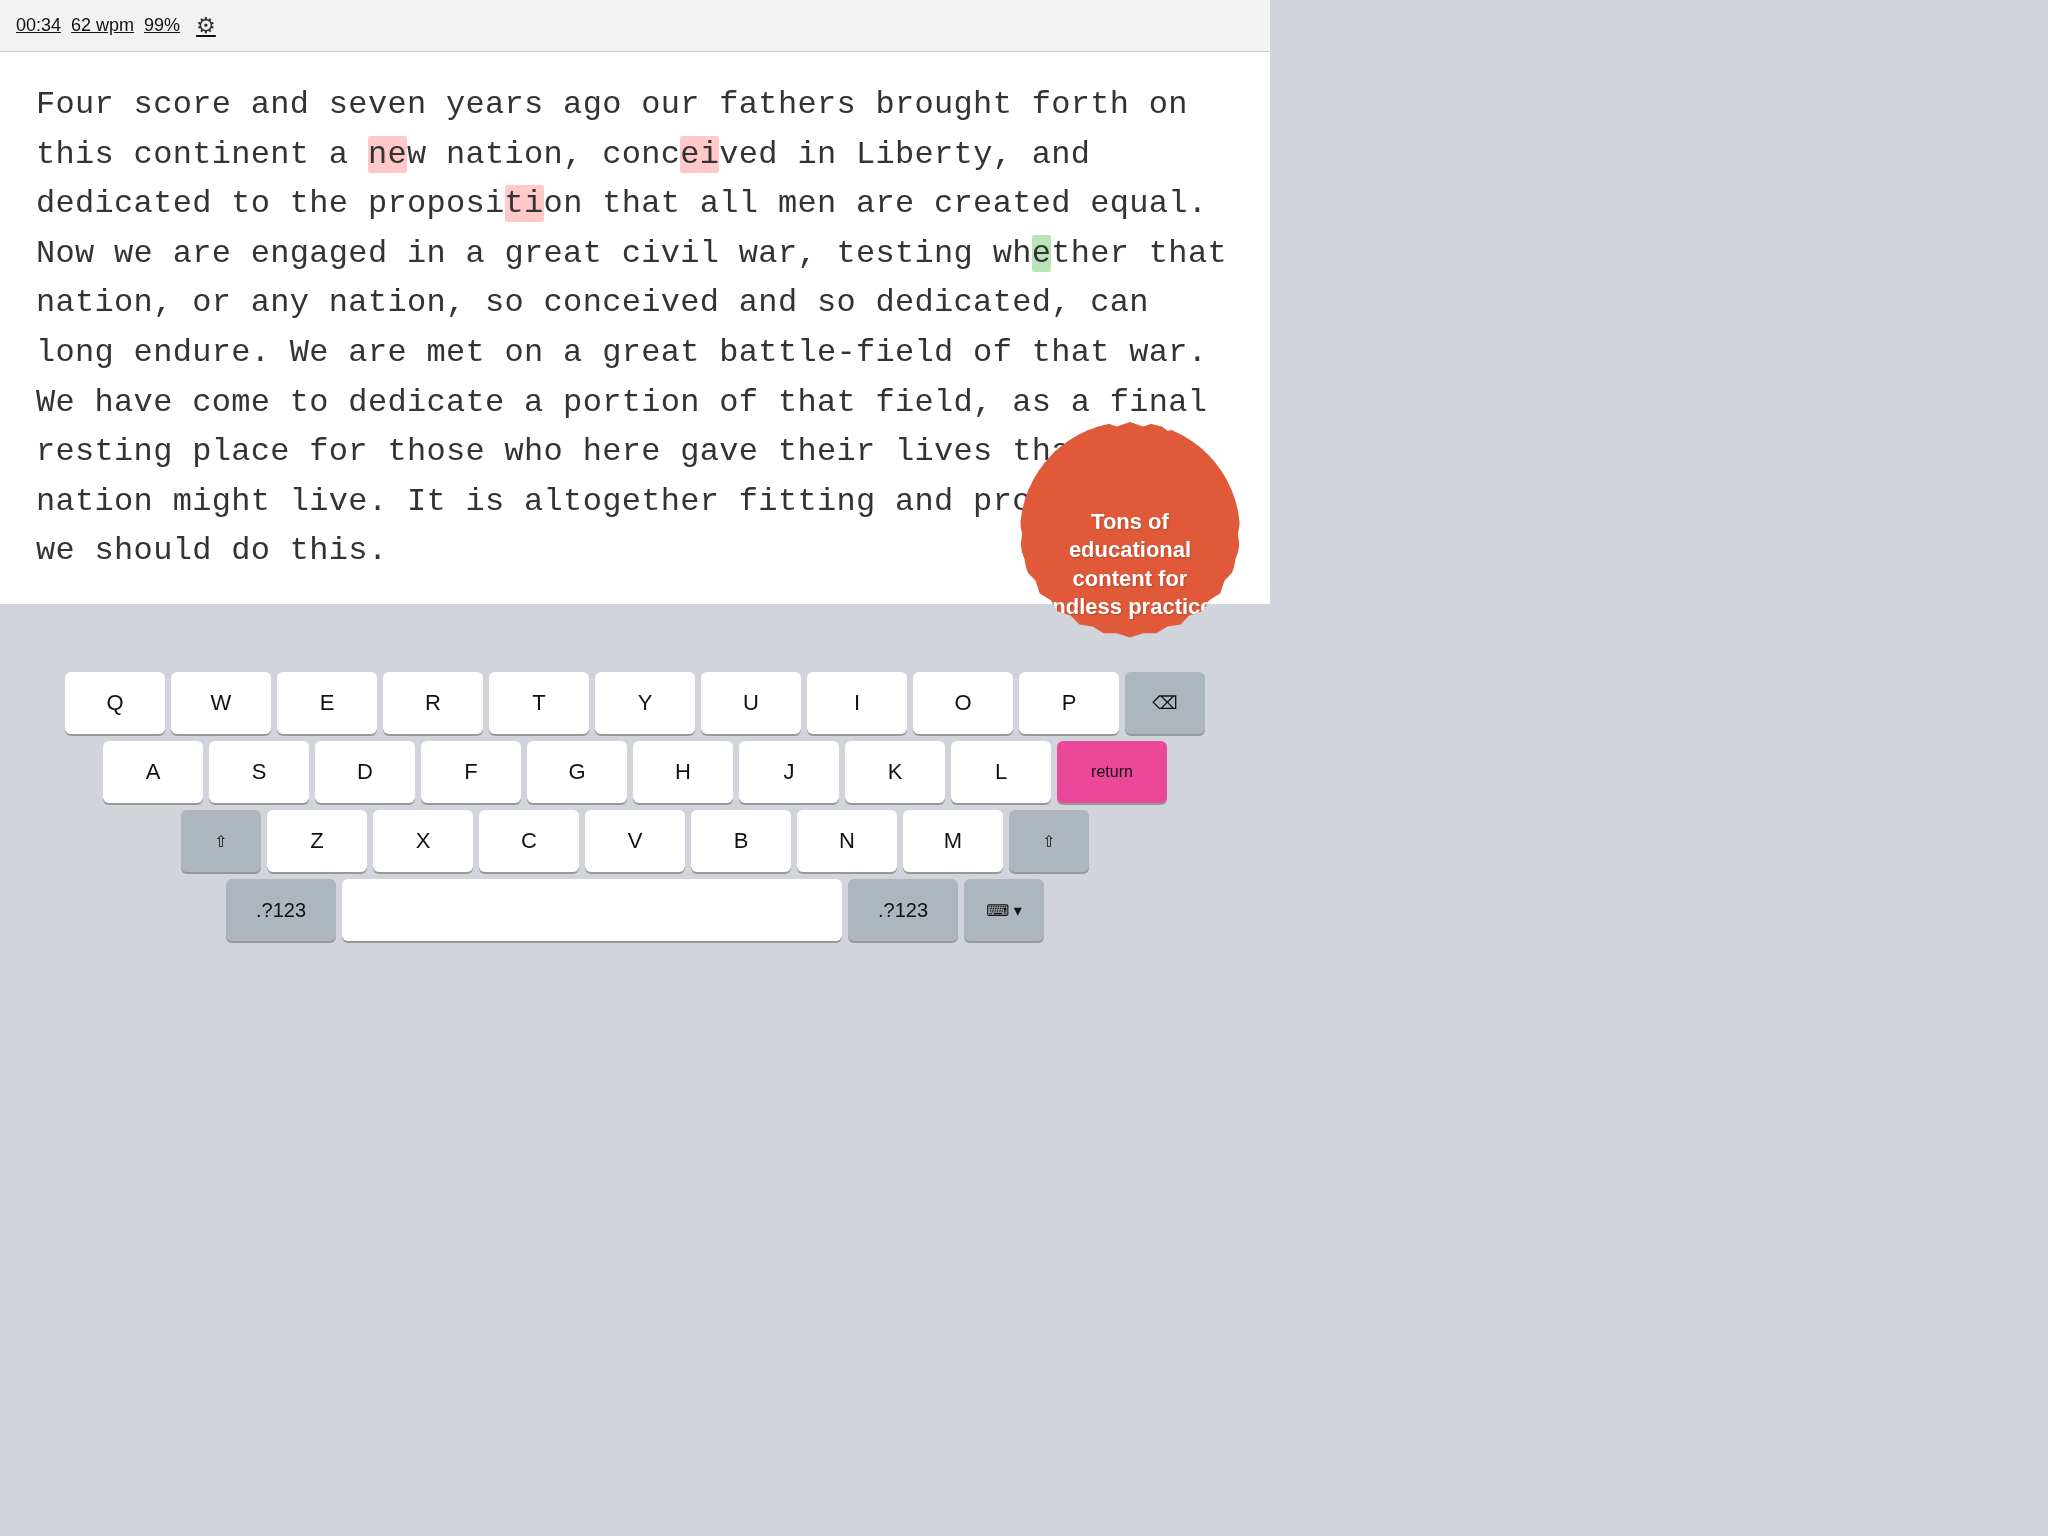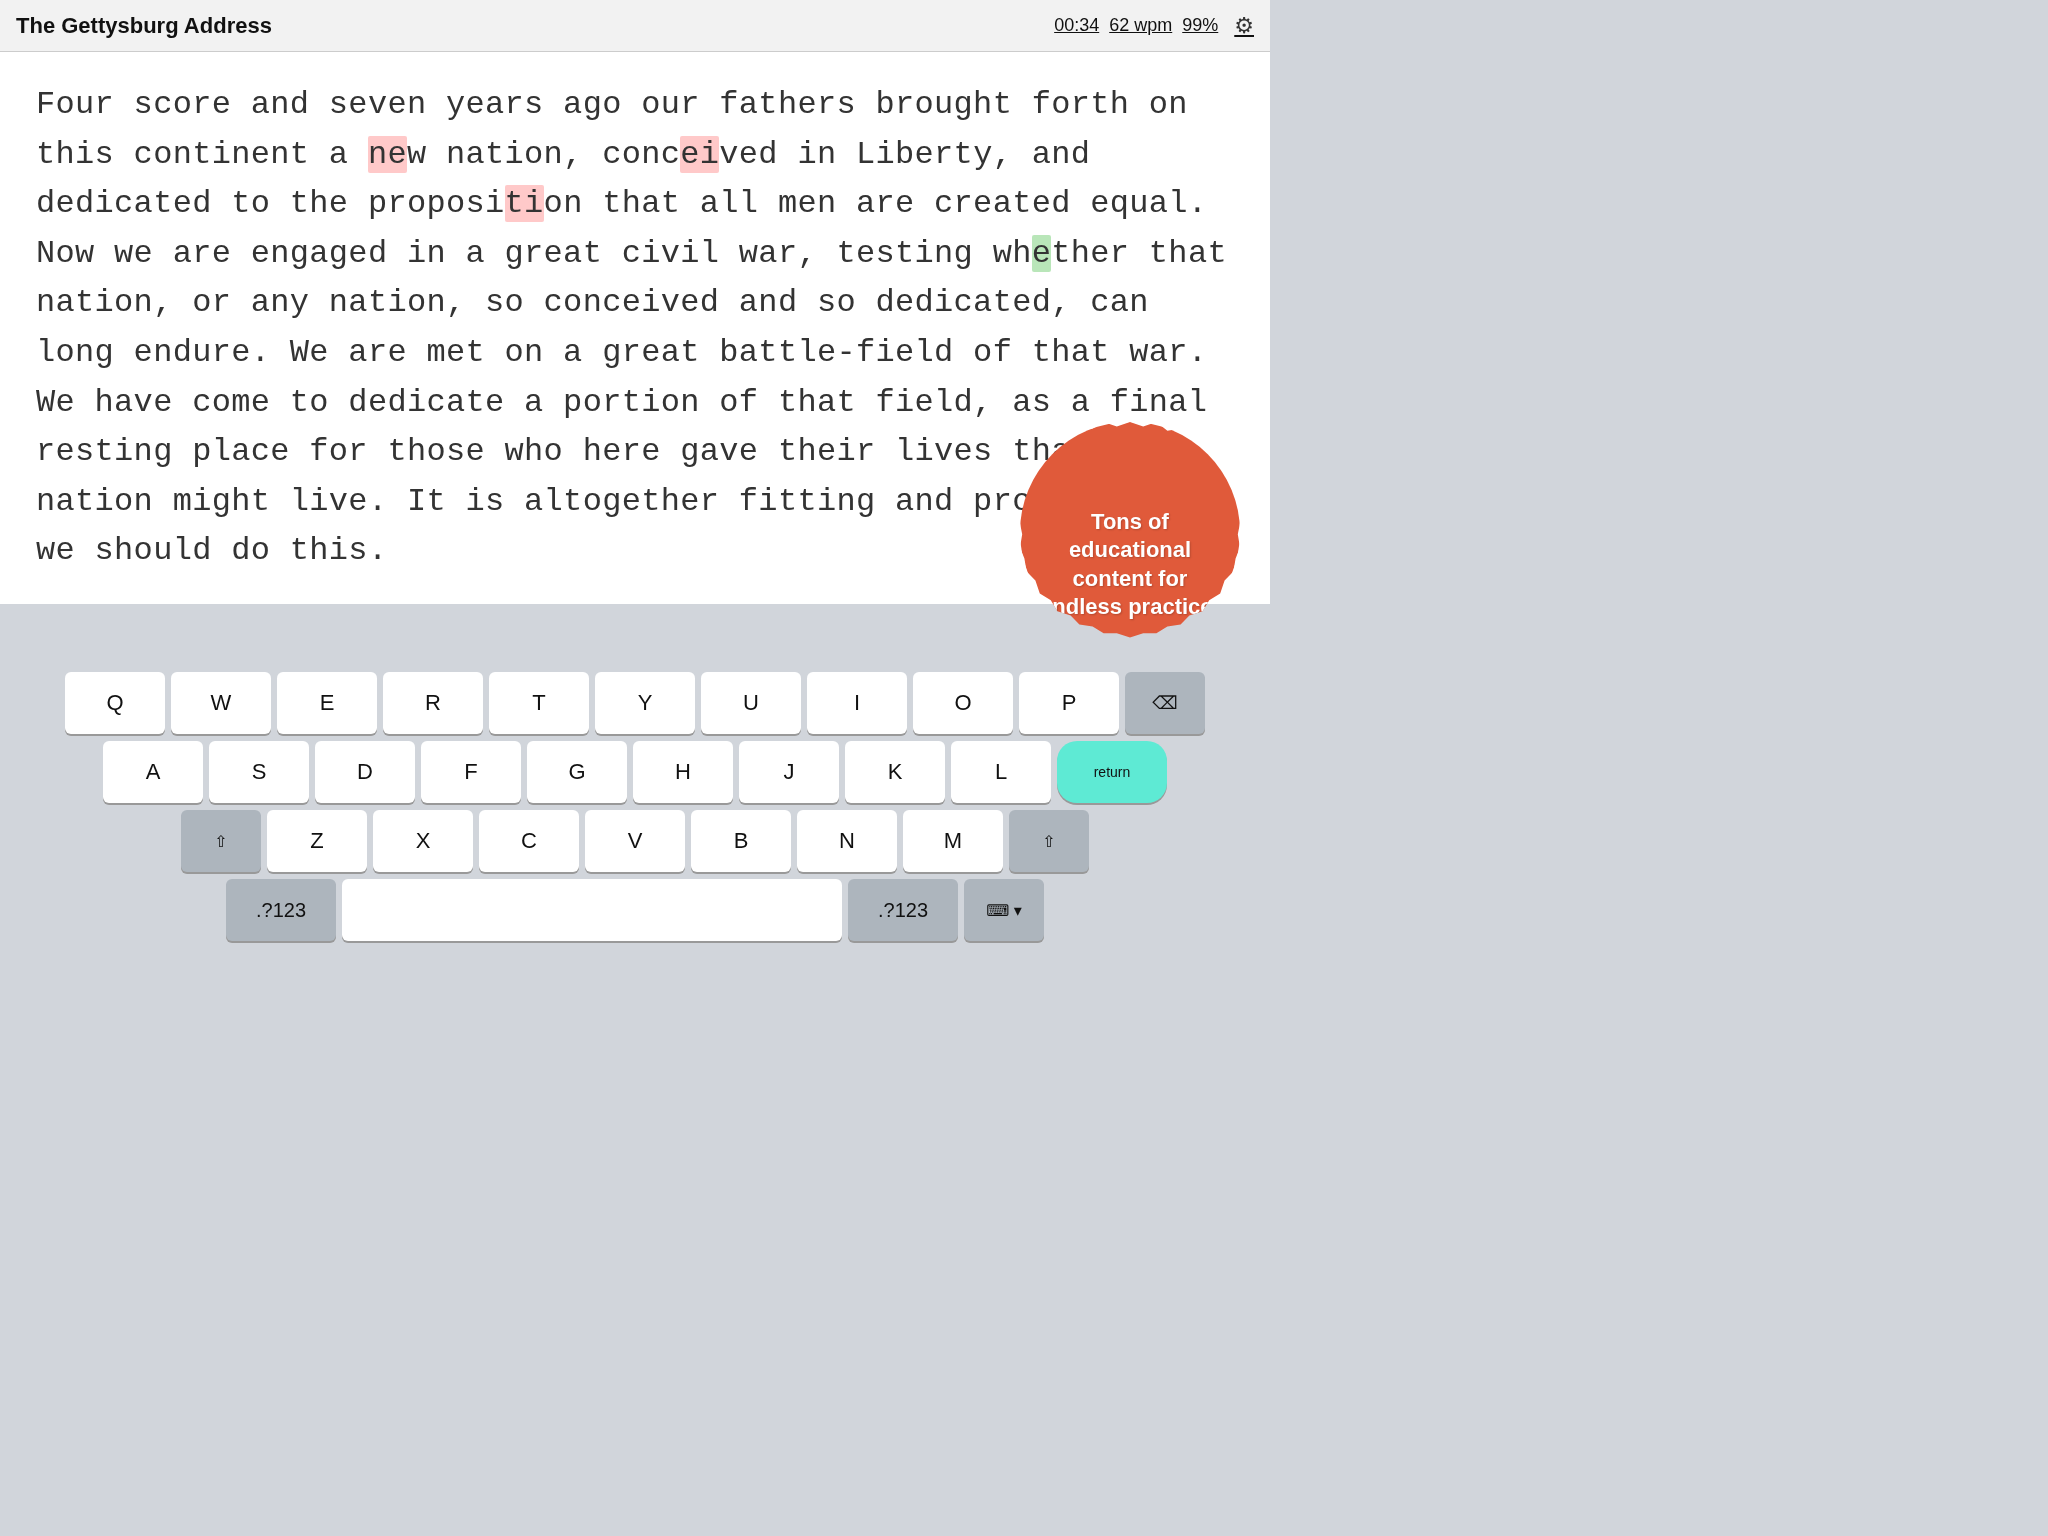--- a/index.html
+++ b/index.html
@@ -105,25 +105,24 @@
     }
 
     .key-backspace {
       background: #adb5bd;
       min-width: 80px;
       max-width: 80px;
       font-size: 18px;
     }
 
     .key-return {
-      background: #5eead4;
+      background: #ec4899;
       min-width: 110px;
       max-width: 110px;
-      font-size: 14px;
-      border-radius: 20px;
+      font-size: 16px;
     }
 
     .key-numbers {
       background: #adb5bd;
       min-width: 110px;
       max-width: 110px;
       font-size: 20px;
     }
 
     .key-space {
@@ -179,21 +178,20 @@
       font-size: 22px;
       font-weight: bold;
       line-height: 1.3;
       text-shadow: 1px 1px 2px rgba(0,0,0,0.2);
     }
   </style>
 </head>
 <body>
 
 <div id="header">
-  <span id="header-title">The Gettysburg Address</span>
   <div id="header-stats">
     <span>00:34</span>
     <span>62 wpm</span>
     <span>99%</span>
     <span id="settings-icon">⚙</span>
   </div>
 </div>
 
 <div id="text-area">
   <span>Four score and seven years ago our fathers brought forth on this continent a </span><span class="highlight-red">ne</span><span>w nation, conc</span><span class="highlight-red">ei</span><span>ved in Liberty, and dedicated to the proposi</span><span class="highlight-red">ti</span><span>on that all men are created equal. Now we are engaged in a great civil war, testing wh</span><span class="highlight-green">e</span><span>ther that nation, or any nation, so conceived and so dedicated, can long endure. We are met on a great battle-field of that war. We have come to dedicate a portion of that field, as a final resting place for those who here gave their lives that that nation might live. It is altogether fitting and proper that we should do this.</span>

